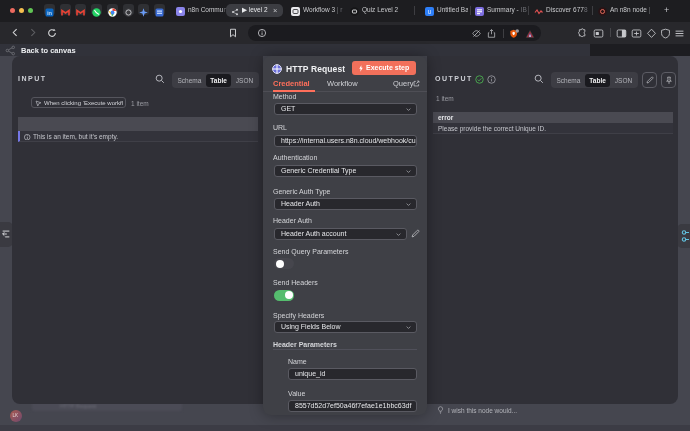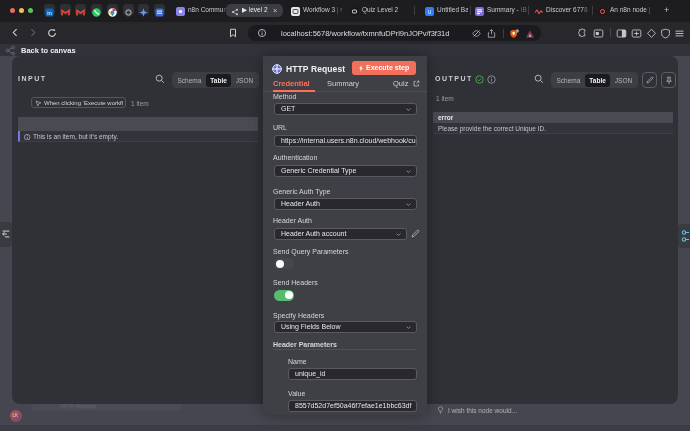--- a/index.html
+++ b/index.html
@@ -11,21 +11,21 @@
 
 #tabrow { position:absolute; top:0; left:0; width:690px; height:22px; background:#1d1d20; }
 .tl { position:absolute; top:8px; width:5px; height:5px; border-radius:50%; }
 .pin { position:absolute; top:3.5px; width:11px; height:11px; border-radius:3px; background:#2f3034; }
 .tabtxt { position:absolute; top:6px; font-size:6.5px; color:#c9cacd; white-space:nowrap; }
 .sep { position:absolute; top:6px; width:1px; height:9px; background:#3e3e42; }
 #addrrow { position:absolute; top:22px; left:0; width:690px; height:22px; background:#28282c; }
 #pill { position:absolute; top:25px; left:248px; width:293px; height:16px; background:#1b1b1f; border-radius:8px; }
 
 
-#backstrip { position:absolute; top:44px; left:0; width:690px; height:12px; background:#31323a; }
+#backstrip { position:absolute; top:44px; left:0; width:590px; height:12px; background:#31323a; }
 #canvas { position:absolute; top:56px; left:0; width:690px; height:375px; background:#45464f; }
 #bottomstrip { position:absolute; top:425px; left:0; width:690px; height:6px; background:#3c3c45; }
 #leftpanel { position:absolute; top:56px; left:12px; width:251px; height:348px; background:#303037; border-radius:8px 0 0 8px; }
 #rightpanel { position:absolute; top:56px; left:427px; width:251px; height:348px; background:#303037; border-radius:0 8px 8px 0; }
 #midpanel { position:absolute; top:56px; left:263px; width:164px; height:359px; background:#3f4046; border-radius:8px; box-shadow:0 0 14px rgba(0,0,0,.35); }
 
 .ptitle { font-size:7px; letter-spacing:1.5px; color:#ced0d6; font-weight:bold; }
 .seg { position:absolute; height:16px; background:#3d3d44; border-radius:4px; display:flex; align-items:center; padding:0 1px; }
 .seg div { font-size:6.5px; color:#b4b5bb; padding:0 4.5px; height:13px; line-height:13px; border-radius:3px; }
 .seg div.on { background:#1a1a1f; color:#f0f0f2; font-weight:bold; }
@@ -155,21 +155,20 @@
     <svg class="abs" style="left:228px;top:5.5px" width="10" height="10" viewBox="0 0 12 12">
         <path d="M3 1.5h6v9L6 8 3 10.5z" stroke="#d8d9db" stroke-width="1.1" fill="none"></path>
       </svg>
   </div>
   <div id="pill">
     <svg class="abs" style="left:10px;top:4px" width="8" height="8">
         <circle cx="4" cy="4" r="3.6" fill="none" stroke="#bfc0c4" stroke-width="0.9"></circle>
         <rect x="3.6" y="3.4" width="0.9" height="2.8" fill="#bfc0c4"></rect>
         <rect x="3.6" y="1.7" width="0.9" height="0.9" fill="#bfc0c4"></rect>
       </svg>
-    <div class="abs" style="left:33px;top:4px;font-size:7.5px;color:#dcdde0;white-space:nowrap">localhost:5678/workflow/txmnfuDPrl9nJOPv/f3f31d</div>
     <svg class="abs" style="left:224px;top:4px" width="9" height="9" viewBox="0 0 12 12">
         <path d="M1 6c1.5-2.5 3.3-3.7 5-3.7S9.5 3.5 11 6c-1.5 2.5-3.3 3.7-5 3.7S2.5 8.5 1 6z" fill="none" stroke="#bfc0c4" stroke-width="1"></path>
         <path d="M2 10 10 2" stroke="#bfc0c4" stroke-width="1.1"></path>
       </svg>
     <svg class="abs" style="left:239px;top:3.5px" width="9" height="9" viewBox="0 0 12 12">
         <path d="M6 1v6M3.8 2.8 6 .8l2.2 2" stroke="#bfc0c4" stroke-width="1" fill="none"></path>
         <path d="M3 5H1.8v6h8.4V5H9" stroke="#bfc0c4" stroke-width="1" fill="none"></path>
       </svg>
     <div class="abs" style="left:255px;top:4px;width:1px;height:9px;background:#3e3e42"></div>
     <svg class="abs" style="left:261px;top:3.5px" width="11" height="10" viewBox="0 0 13 12">
@@ -328,22 +327,22 @@
     <div class="abs" style="left:89px;top:5px;width:64px;height:14px;background:#f2705b;border-radius:3px">
       <svg class="abs" style="left:6px;top:3.5px" width="6" height="7" viewBox="0 0 8 10">
           <path d="M4.5 0.5 1.5 5.5h2L3 9.5l3.5-5.5h-2z" fill="#fff"></path>
         </svg>
       <div class="abs" style="left:14px;top:3px;font-size:7px;font-weight:bold;color:#fff;white-space:nowrap">Execute step</div>
     </div>
 
     <div class="abs" style="left:0;top:35px;width:164px;height:1px;background:#4e4e55"></div>
     <div class="abs" style="left:10px;top:23px;font-size:7.5px;font-weight:bold;color:#ff6f5b">Credential</div>
     <div class="abs" style="left:10px;top:34px;width:42px;height:2px;background:#ff6f5b"></div>
-    <div class="abs" style="left:64px;top:23px;font-size:7.5px;color:#cfd0d5">Summary</div>
-    <div class="abs" style="left:130px;top:23px;font-size:7.5px;color:#cfd0d5">Quiz</div>
+    <div class="abs" style="left:64px;top:23px;font-size:7.5px;color:#cfd0d5">Workflow</div>
+    <div class="abs" style="left:130px;top:23px;font-size:7.5px;color:#cfd0d5">Query</div>
     <svg class="abs" style="left:150px;top:24px" width="7" height="7" viewBox="0 0 10 10">
         <path d="M4 2H1.5v6.5H8V6M6 1.5h2.5V4M8.3 1.7 4.8 5.2" stroke="#cfd0d5" stroke-width="1" fill="none"></path>
       </svg>
 
     <div class="lbl" style="left:10px;top:37px">Method</div>
     <div class="fld" style="left:11px;top:47px">GET<svg class="chev" viewBox="0 0 8 8" width="5" height="5">
           <path d="M1 2.5 4 5.5 7 2.5" stroke="#a8a9af" stroke-width="1.2" fill="none"></path>
         </svg></div>
     <div class="lbl" style="left:10px;top:68px">URL</div>
     <div class="fld" style="left:11px;top:78.5px">https://internal.users.n8n.cloud/webhook/cus</div>

